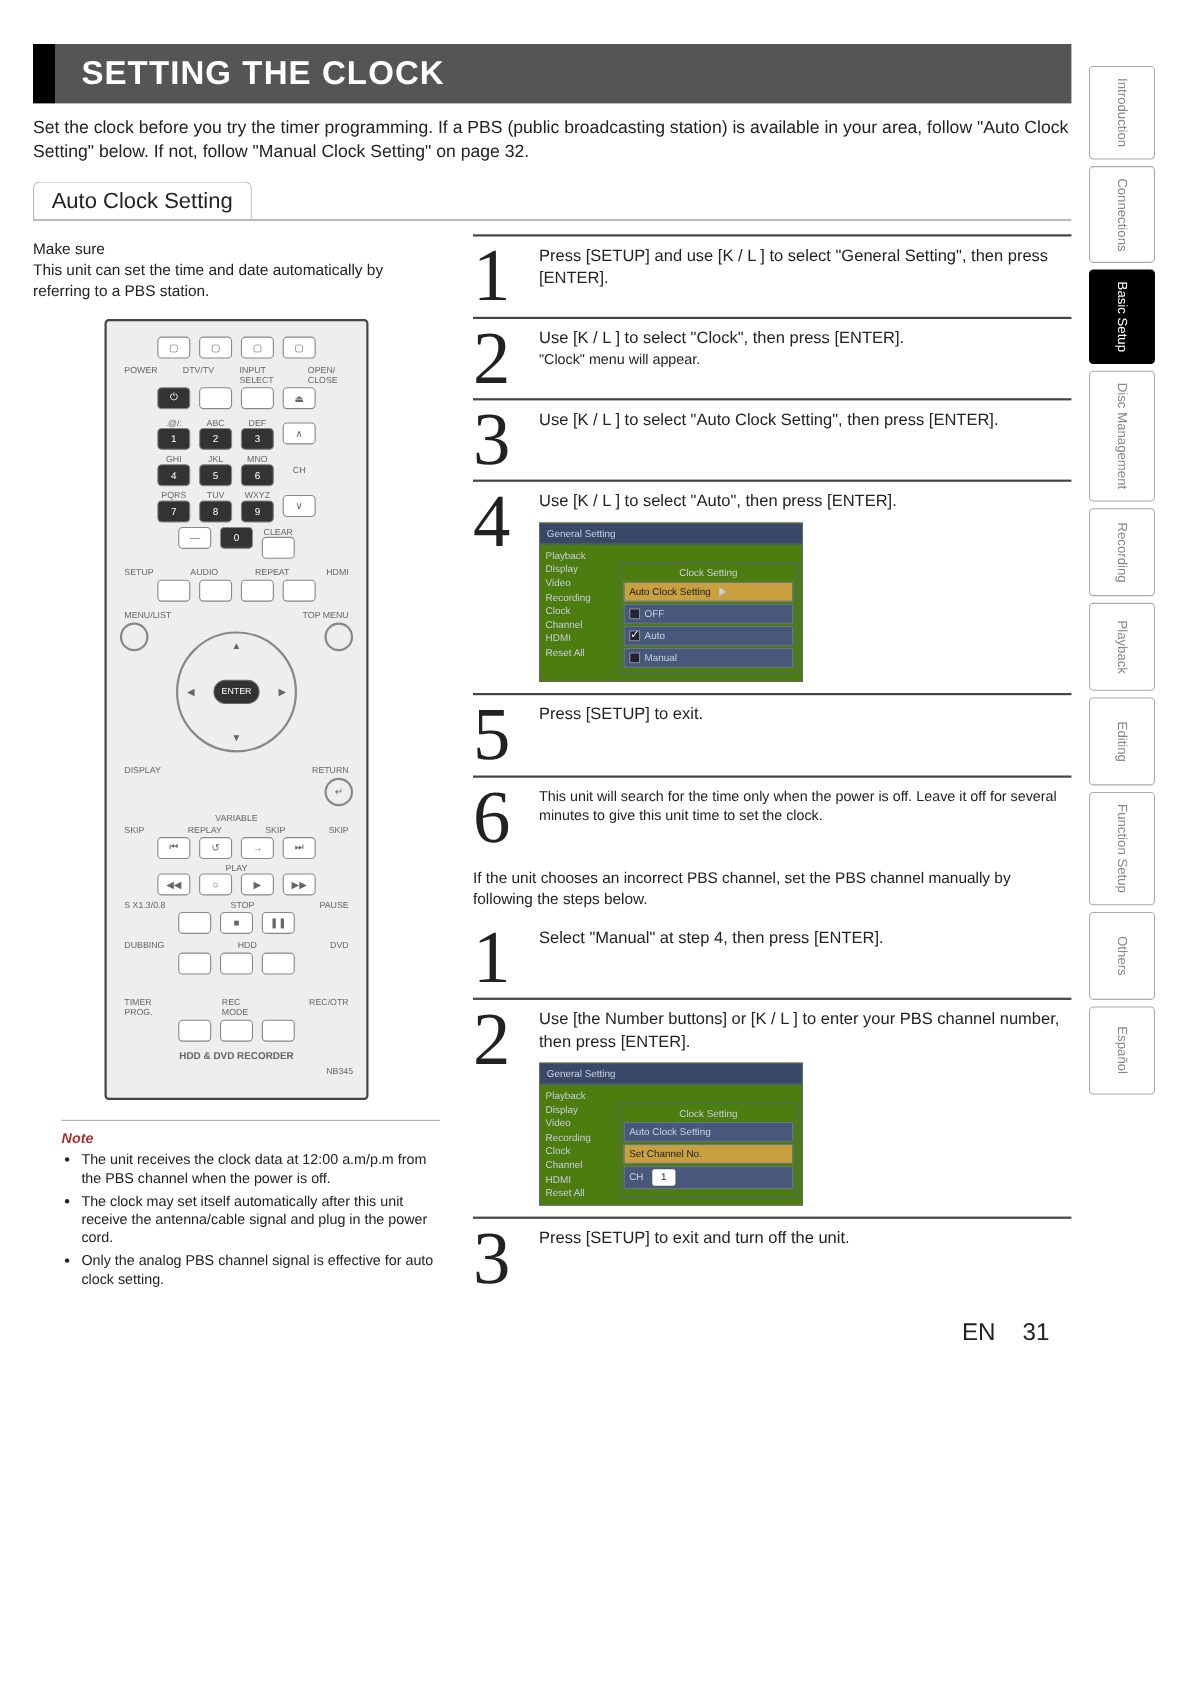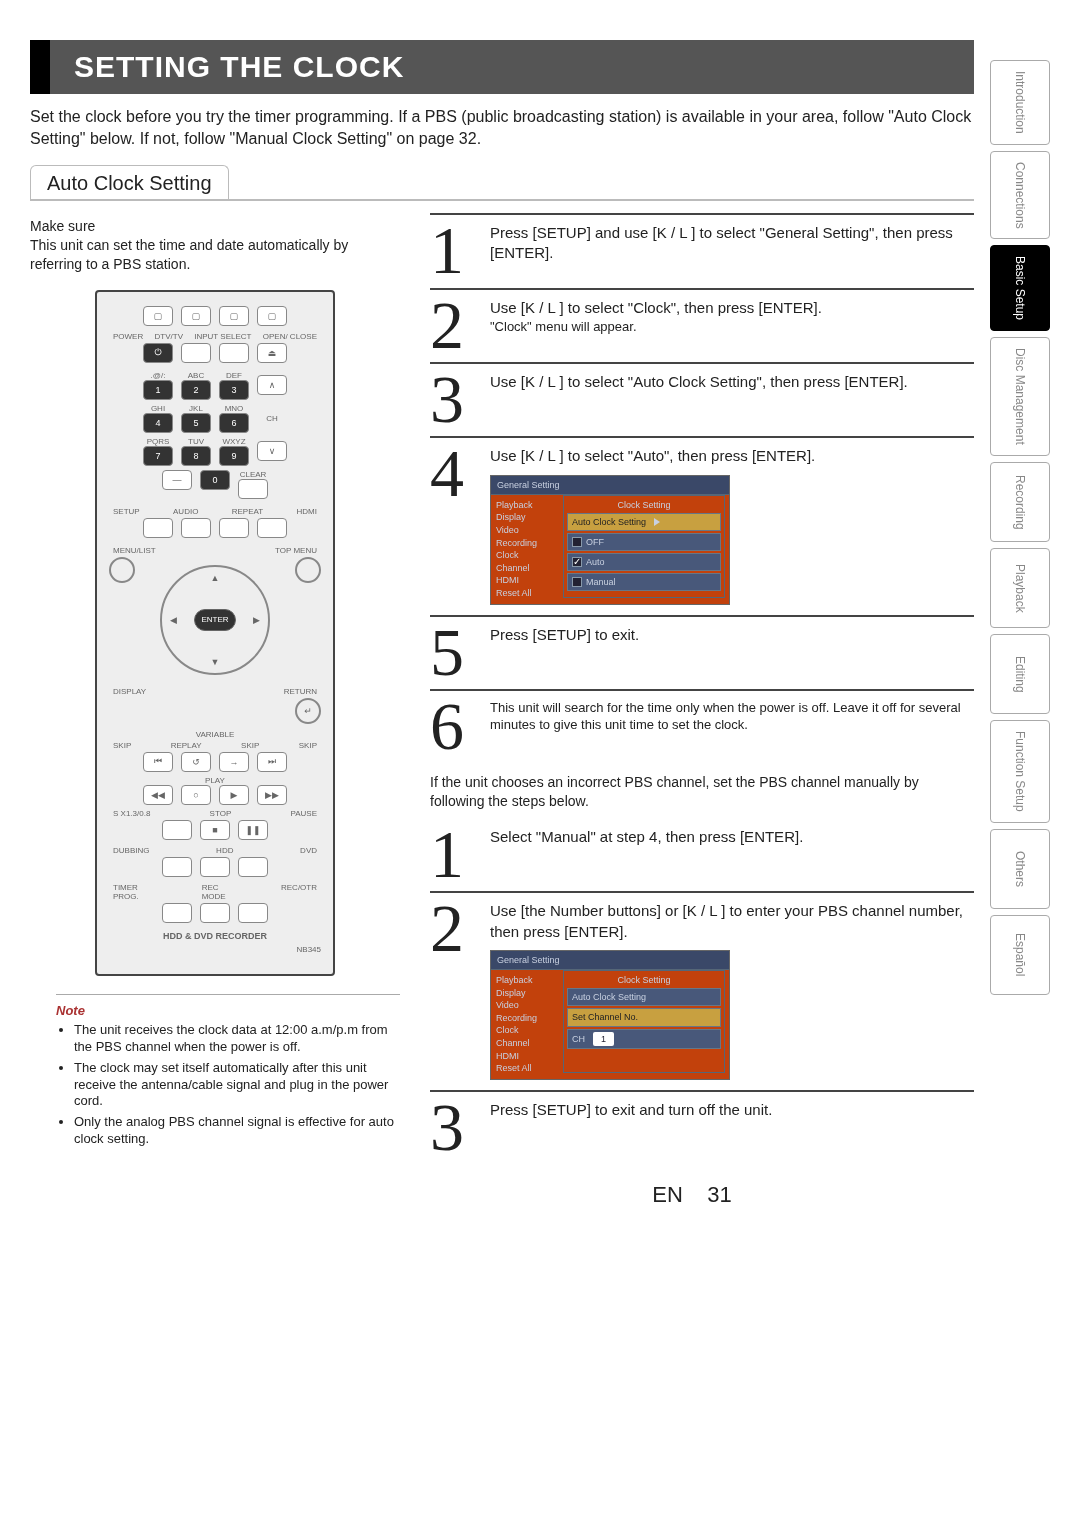--- a/index.html
+++ b/index.html
@@ -33,32 +33,32 @@
   .remote-model { text-align: right; font-size: 8px; margin-top: 4px; }
   .remote-title { text-align: center; font-size: 9px; font-weight: bold; margin: 8px 0 2px; }
   .note-box { border-top: 1px solid #aaa; padding-top: 8px; font-size: 13px; margin-left: 26px; }
   .note-head { font-style: italic; font-weight: bold; color: #a33; margin-bottom: 4px; }
   .note-box ul { list-style: disc; padding-left: 18px; }
   .note-box li { margin-bottom: 4px; line-height: 1.3; }
   .step { display: flex; border-top: 2px solid #444; padding: 8px 0 10px; }
   .step-num { font-size: 68px; line-height: 0.8; font-weight: normal; width: 60px; font-family: Georgia, serif; }
   .step-body { flex: 1; font-size: 15px; line-height: 1.35; }
   .step-body .sub { font-size: 13px; }
-  .step-img { border: 1px solid #666; background: #c2410c; color: #c8d0e0; width: 240px; margin-top: 8px; font-size: 9px; }
+  .step-img { border: 1px solid #666; background: #4d7c0f; color: #c8d0e0; width: 240px; margin-top: 8px; font-size: 9px; }
   .step-img-head { background: #3a4868; padding: 3px 6px; border-bottom: 1px solid #567; font-size: 9px; }
   .step-img-body { display: flex; }
   .step-img-side { width: 70px; padding: 4px 5px; line-height: 1.4; }
-  .step-img-panel { flex: 1; border: 1px solid #567; margin: 0 4px 6px 2px; padding: 3px; }
+  .step-img-panel { flex: 1; border: 1px solid #567; margin: 16px 4px 6px 2px; padding: 3px; }
   .step-img-item { background: #48587a; margin: 2px 0; padding: 2px 4px; border: 1px solid #678; display:flex; align-items:center; gap:4px; }
   .step-img-item.sel { background: #c8a040; color: #222; }
   .chk { width: 10px; height: 10px; border: 1px solid #89a; background: #223; display:inline-block; position:relative; }
   .chk.on::after { content: "✓"; position: absolute; top:-3px; left:0; font-size:10px; color:#fff; }
   .ch-field { background: #fff; color: #223; padding: 1px 8px; border-radius: 2px; margin-left: 4px; }
   .between-text { font-size: 14px; margin: 10px 0 8px; line-height: 1.35; }
-  .footer { text-align: center; font-size: 22px; margin-top: 18px; padding-right: 20px; }
+  .footer { text-align: right; font-size: 22px; margin-top: 18px; padding-right: 20px; }
   .arrow-tri { width: 0; height: 0; border-top: 4px solid transparent; border-bottom: 4px solid transparent; border-left: 6px solid #c8d0e0; display:inline-block; margin-left:4px; }
 </style>
 </head>
 <body>
 
 <div class="page">
   <div class="main">
     <div class="title-wrap">
       <div class="title-bar"></div>
       <div class="title">SETTING THE CLOCK</div>
@@ -77,21 +77,21 @@
           <p>This unit can set the time and date automatically by referring to a PBS station.</p>
         </div>
 
         <div class="remote-box">
           <div class="remote-row">
             <div class="remote-btn">▢</div>
             <div class="remote-btn">▢</div>
             <div class="remote-btn">▢</div>
             <div class="remote-btn">▢</div>
           </div>
-          <div class="remote-label-row" style="margin-top:6px;">
+          <div class="remote-label-row" style="margin-top:6px;gap:23px;">
             <span>POWER</span>
             <span>DTV/TV</span>
             <span>INPUT SELECT</span>
             <span>OPEN/ CLOSE</span>
           </div>
           <div class="remote-row">
             <div class="remote-btn dark">⏻</div>
             <div class="remote-btn"></div>
             <div class="remote-btn"></div>
             <div class="remote-btn">⏏</div>
@@ -232,21 +232,21 @@
           <div class="remote-label-row" style="margin-top:6px;">
             <span>DUBBING</span>
             <span>HDD</span>
             <span>DVD</span>
           </div>
           <div class="remote-row">
             <div class="remote-btn"></div>
             <div class="remote-btn"></div>
             <div class="remote-btn"></div>
           </div>
-          <div class="remote-label-row" style="margin-top:6px;gap:38px;">
+          <div class="remote-label-row" style="margin-top:21px;gap:38px;">
             <span>TIMER PROG.</span>
             <span>REC MODE</span>
             <span>REC/OTR</span>
           </div>
           <div class="remote-row">
             <div class="remote-btn"></div>
             <div class="remote-btn"></div>
             <div class="remote-btn"></div>
           </div>
           <div class="remote-title">HDD &amp; DVD RECORDER</div>

